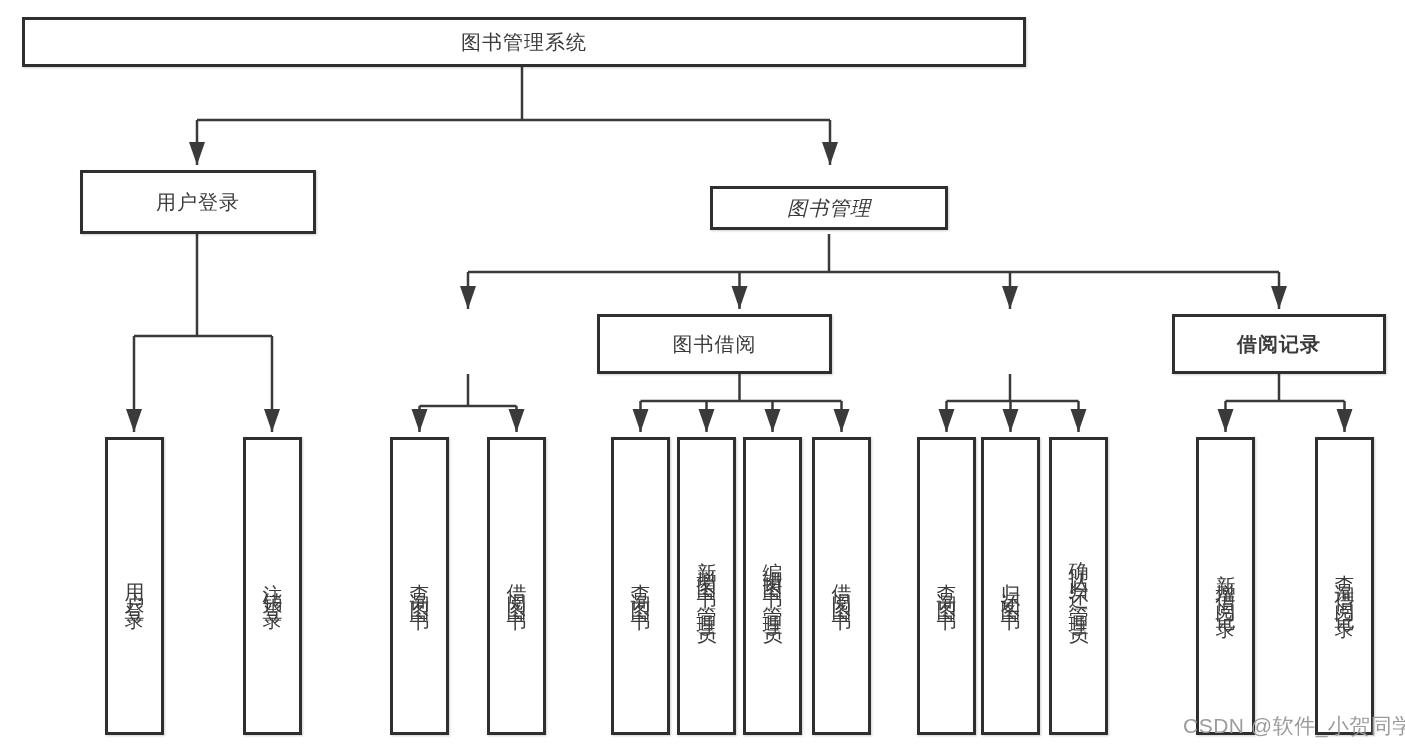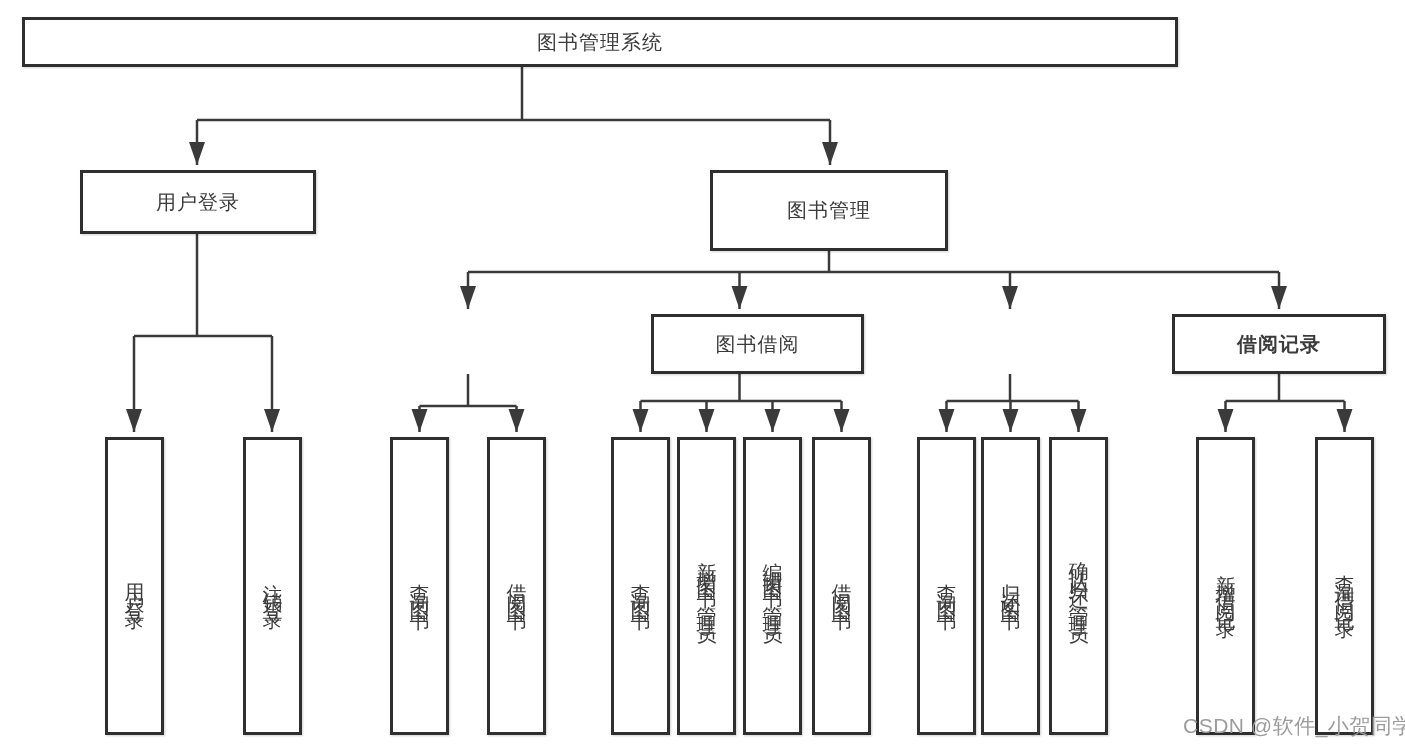--- a/index.html
+++ b/index.html
@@ -37,26 +37,26 @@
     background: var(--background);
     border: 3px solid var(--border);
     display: flex;
     align-items: center;
     justify-content: center;
     font-size: 20px;
     color: var(--text);
     box-shadow: 1px 1px 2px rgba(0,0,0,0.18);
     letter-spacing: 1px;
   }
-  .node-root   { left: 22px;  top: 17px;  width: 1156px; height: 50px; }
+  .node-root   { left: 22px;  top: 17px;  width: 1004px; height: 50px; }
   .node-l2-a   { left: 80px;  top: 170px; width: 236px;  height: 64px; }
-  .node-l2-b   { left: 710px; top: 170px; width: 238px;  height: 81px; }
+  .node-l2-b   { left: 710px; top: 186px; width: 238px;  height: 44px; font-style: italic; }
   .node-l3     { top: 314px;  height: 60px; }
   .node-l3-0   { left: 358px;  width: 220px; }
-  .node-l3-1   { left: 651px;  width: 213px; }
+  .node-l3-1   { left: 597px;  width: 235px; }
   .node-l3-2   { left: 903px;  width: 214px; }
   .node-l3-3   { left: 1172px; width: 214px; font-weight: bold; }
   .leaf {
     top: 437px;
     height: 298px;
     width: 59px;
     writing-mode: vertical-rl;
     text-orientation: mixed;
     letter-spacing: 9px;
     font-size: 20px;

